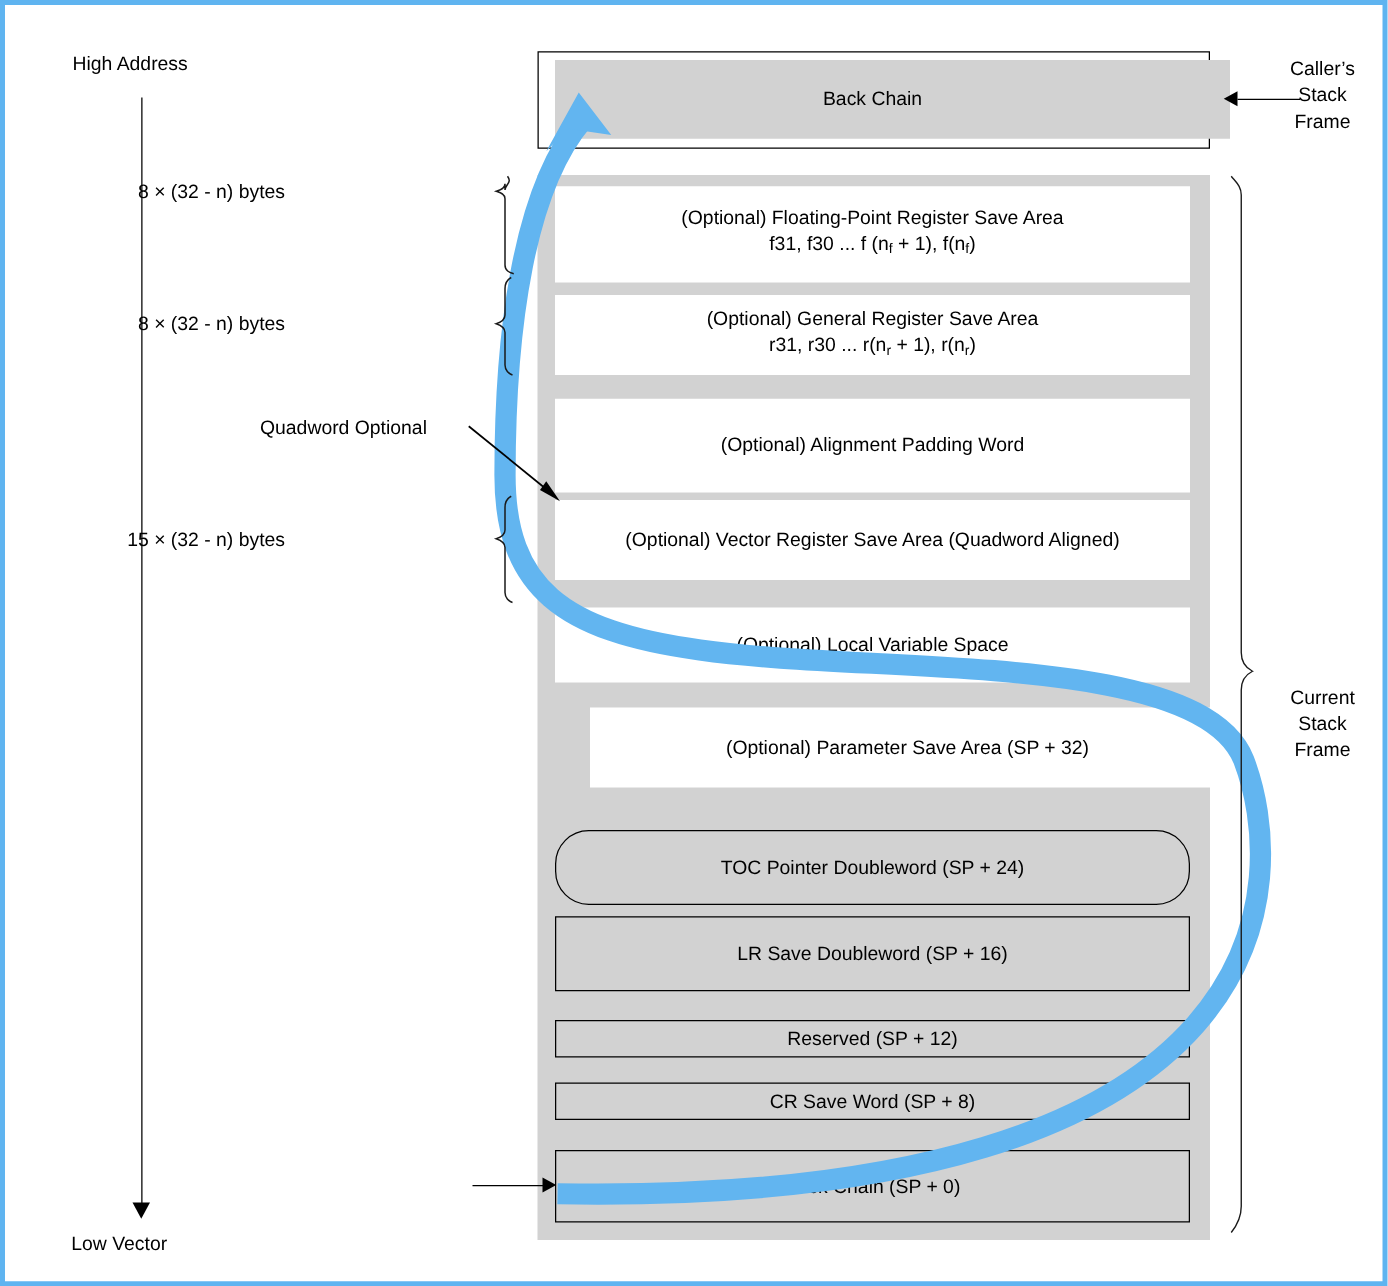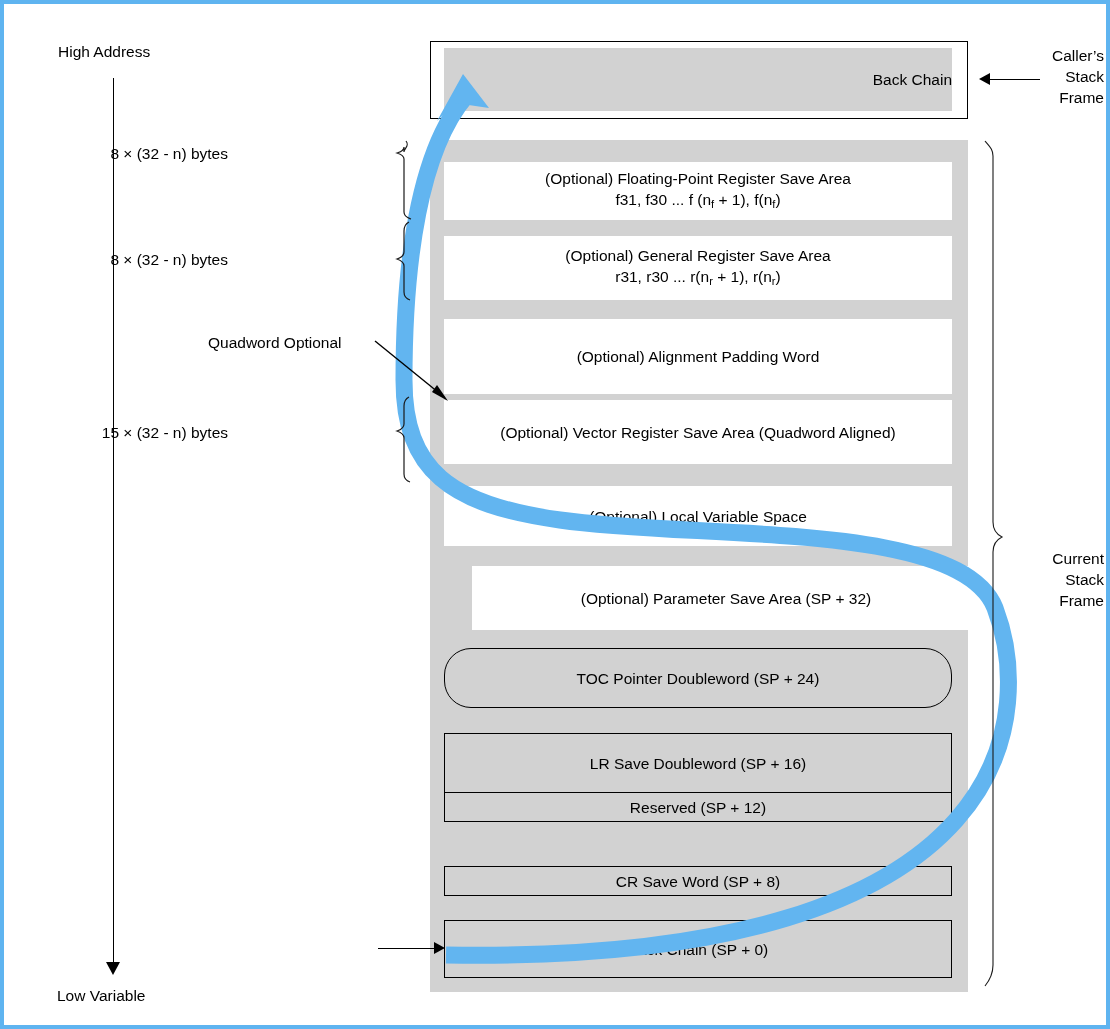--- a/index.html
+++ b/index.html
@@ -13,39 +13,40 @@
   #root{position:relative;width:1110px;height:1029px;}
 
   
   .page-border{
     position:absolute;left:0;top:0;width:1110px;height:1029px;
     border:4px solid #5fb4f0;box-sizing:border-box;pointer-events:none;
   }
 
   
   .txt{position:absolute;font-size:15.5px;line-height:19px;white-space:pre;}
-  .txt.c{text-align:right;}
+  .txt.c{text-align:center;}
   .txt.r{text-align:right;}
 
   
   .axis-line{position:absolute;left:113px;top:78px;width:1px;height:894px;background:#000;}
   .axis-arrow{
     position:absolute;left:106px;top:962px;width:0;height:0;
     border-left:7px solid transparent;border-right:7px solid transparent;
     border-top:13px solid #000;
   }
 
   
   .caller-box{
     position:absolute;left:430px;top:41px;width:538px;height:78px;
     border:1.6px solid #000;box-sizing:border-box;background:#fff;
   }
   .caller-inner{
     position:absolute;left:444px;top:48px;width:508px;height:63px;
     background:#d2d2d2;
+    padding-left:32px;
   }
 
   
   .frame-grey{
     position:absolute;left:430px;top:140px;width:538px;height:852px;
     background:#d2d2d2;
   }
 
   
   .slot{
@@ -87,40 +88,40 @@
 </head>
 <body>
 
 <div id="root">
 
   <div class="page-border"></div>
 
   <div class="txt" style="left:58px;top:42px;">High Address</div>
   <div class="axis-line"></div>
   <div class="axis-arrow"></div>
-  <div class="txt" style="left:57px;top:986px;">Low Variable</div>
+  <div class="txt" style="left:57px;top:986px;">Low Vector</div>
 
   <div class="txt r" style="left:80px;top:144px;width:148px;">8 × (32 - n) bytes</div>
   <div class="txt r" style="left:80px;top:250px;width:148px;">8 × (32 - n) bytes</div>
   <div class="txt r" style="left:70px;top:423px;width:158px;">15 × (32 - n) bytes</div>
 
   <div class="txt" style="left:208px;top:333px;">Quadword Optional</div>
 
   <div class="caller-box"></div>
   <div class="caller-inner">
     <div class="txt c" style="left:0;top:22px;width:508px;position:absolute;">Back Chain</div>
   </div>
   <div class="cf-line"></div>
   <div class="cf-head"></div>
   <div class="txt c" id="callers-callout" style="left:1012px;top:45px;width:92px;line-height:21px;"><div>Caller’s</div><div>Stack</div><div>Frame</div></div>
 
   <div class="frame-grey"></div>
 
   <div id="slot-host">
-      <div class="slot white" style="top: 162px; height: 58px;">
+      <div class="slot white" style="top: 149px; height: 77px;">
         <div>
           <span class="slot-label">(Optional) Floating-Point Register Save Area</span>
           <span class="slot-label">f31, f30 ... f (n<sub>f</sub> + 1), f(n<sub>f</sub>)</span>
         </div>
       </div>
       <div class="slot white" style="top: 236px; height: 64px;">
         <div>
           <span class="slot-label">(Optional) General Register Save Area</span>
           <span class="slot-label">r31, r30 ... r(n<sub>r</sub> + 1), r(n<sub>r</sub>)</span>
         </div>
@@ -138,31 +139,31 @@
       <div class="slot white" style="top: 486px; height: 60px;">
         <div>
           <span class="slot-label">(Optional) Local Variable Space</span>
         </div>
       </div>
       <div class="slot white" style="top: 566px; height: 64px; margin-left: 28px;">
         <div>
           <span class="slot-label">(Optional) Parameter Save Area (SP + 32)</span>
         </div>
       </div>
-      <div class="slot grey-bordered" style="top: 648px; height: 60px; border-radius: 27px;">
+      <div class="slot grey-bordered" style="top: 664px; height: 60px; border-radius: 27px;">
         <div>
           <span class="slot-label">TOC Pointer Doubleword (SP + 24)</span>
         </div>
       </div>
       <div class="slot grey-bordered" style="top: 733px; height: 60px;">
         <div>
           <span class="slot-label">LR Save Doubleword (SP + 16)</span>
         </div>
       </div>
-      <div class="slot grey-bordered" style="top: 792px; height: 30px;">
+      <div class="slot grey-bordered" style="top: 816px; height: 30px;">
         <div>
           <span class="slot-label">Reserved (SP + 12)</span>
         </div>
       </div>
       <div class="slot grey-bordered" style="top: 866px; height: 30px;">
         <div>
           <span class="slot-label">CR Save Word (SP + 8)</span>
         </div>
       </div>
       <div class="slot grey-bordered" style="top: 920px; height: 58px;">

